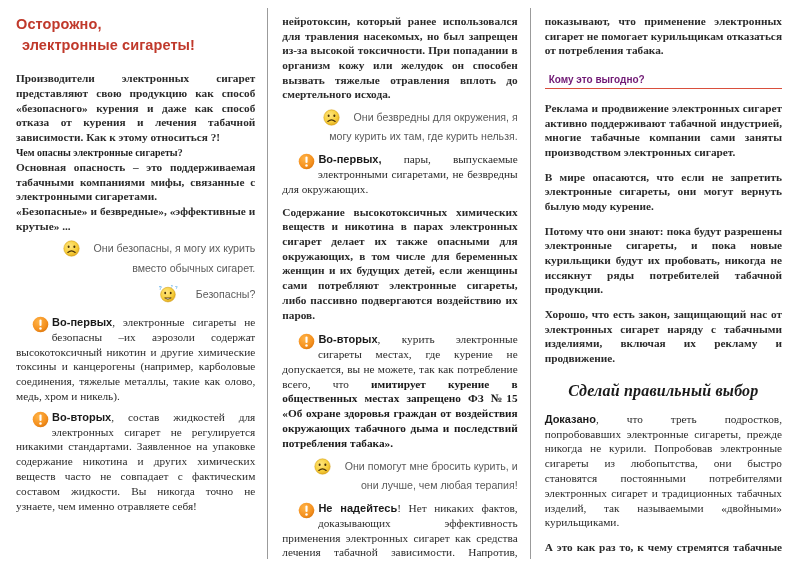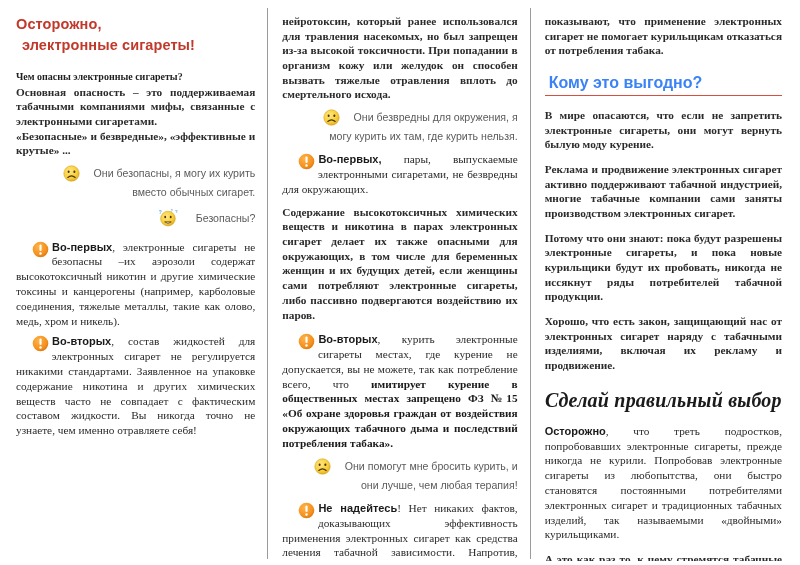--- a/index.html
+++ b/index.html
@@ -53,43 +53,43 @@
     color: #c0392b;
     font-family: "Liberation Sans", "DejaVu Sans", sans-serif;
     font-weight: bold;
     font-size: 14.5px;
     line-height: 1.42;
     letter-spacing: 0.1px;
   }
   .title-line.indent { padding-left: 6px; }
 
   .section-heading-red {
-    color: #3b82f6;
+    color: #701a75;
     font-family: "Liberation Sans", "DejaVu Sans", sans-serif;
     font-weight: bold;
-    font-size: 16px;
+    font-size: 10px;
     padding: 0 0 3px 4px;
     border-bottom: 1px solid #d94f3d;
     margin: 16px 0 12px 0;
   }
 
   .subheading-bold {
     font-family: Liberation Serif, serif;
     font-weight: bold;
     font-size: 10px;
     color: #1f1f1f;
     margin: 2px 0 1px 0;
     line-height: 1.25;
   }
 
   .script-heading {
     font-family: "Liberation Serif", "DejaVu Serif", serif;
     font-style: italic;
     font-weight: bold;
-    font-size: 20px;
+    font-size: 16px;
     text-align: center;
     color: #1a1a1a;
     margin: 16px 0 12px 0;
     letter-spacing: 0.2px;
   }
 
   
   p.body-text {
     margin: 0 0 2px 0;
     font-size: 11.3px;
@@ -160,20 +160,21 @@
 
 <div class="leaflet">
 
   <div class="column col-1">
 
     <div class="title-block">
       <div class="title-line">Осторожно,</div>
       <div class="title-line indent">электронные сигареты!</div>
     </div>
 
+    <p class="body-text tight">Производители электронных сигарет представляют свою продукцию как способ «безопасного» курения и даже как способ отказа от курения и лечения табачной зависимости. Как к этому относиться ?!</p>
 
     <div class="subheading-bold">Чем опасны электронные сигареты?</div>
 
     <p class="body-text tight">Основная опасность – это поддерживаемая табачными компаниями мифы, связанные с электронными сигаретами.</p>
 
     <p class="body-text">«Безопасные» и безвредные», «эффективные и крутые» ...</p>
 
     <div class="speech">
       <span class="emoji-inline">
         <svg class="icon-sad" viewBox="0 0 32 32" aria-hidden="true">
@@ -306,31 +307,31 @@
   </div>
 
   <div class="col-divider"></div>
 
   <div class="column col-3">
 
     <p class="body-text tight" style="margin-top:8px;">показывают, что применение электронных сигарет не помогает курильщикам отказаться от потребления табака.</p>
 
     <div class="section-heading-red">Кому это выгодно?</div>
 
+    <p class="body-text spaced">Реклама и продвижение электронных сигарет активно поддерживают табачной индустрией, многие табачные компании сами заняты производством электронных сигарет.</p>
+
     <p class="body-text spaced">В мире опасаются, что если не запретить электронные сигареты, они могут вернуть былую моду курение.</p>
 
-    <p class="body-text spaced">Реклама и продвижение электронных сигарет активно поддерживают табачной индустрией, многие табачные компании сами заняты производством электронных сигарет.</p>
-
     <p class="body-text spaced">Потому что они знают: пока будут разрешены электронные сигареты, и пока новые курильщики будут их пробовать, никогда не иссякнут ряды потребителей табачной продукции.</p>
 
     <p class="body-text spaced">Хорошо, что есть закон, защищающий нас от электронных сигарет наряду с табачными изделиями, включая их рекламу и продвижение.</p>
 
     <div class="script-heading">Сделай правильный выбор</div>
 
     <div class="fact" style="margin-left:0;">
-      <span class="lead">Осторожно</span><span>, что треть подростков, попробовавших электронные сигареты, прежде никогда не курили. Попробовав электронные сигареты из любопытства, они быстро становятся постоянными потребителями электронных сигарет и традиционных табачных изделий, так называемыми «двойными» курильщиками.</span>
+      <span class="lead">Доказано</span><span>, что треть подростков, попробовавших электронные сигареты, прежде никогда не курили. Попробовав электронные сигареты из любопытства, они быстро становятся постоянными потребителями электронных сигарет и традиционных табачных изделий, так называемыми «двойными» курильщиками.</span>
     </div>
 
     <p class="body-text spaced" style="margin-top:10px;">А это как раз то, к чему стремятся табачные компании.</p>
 
   </div>
 
 </div>
 
 </body></html>

